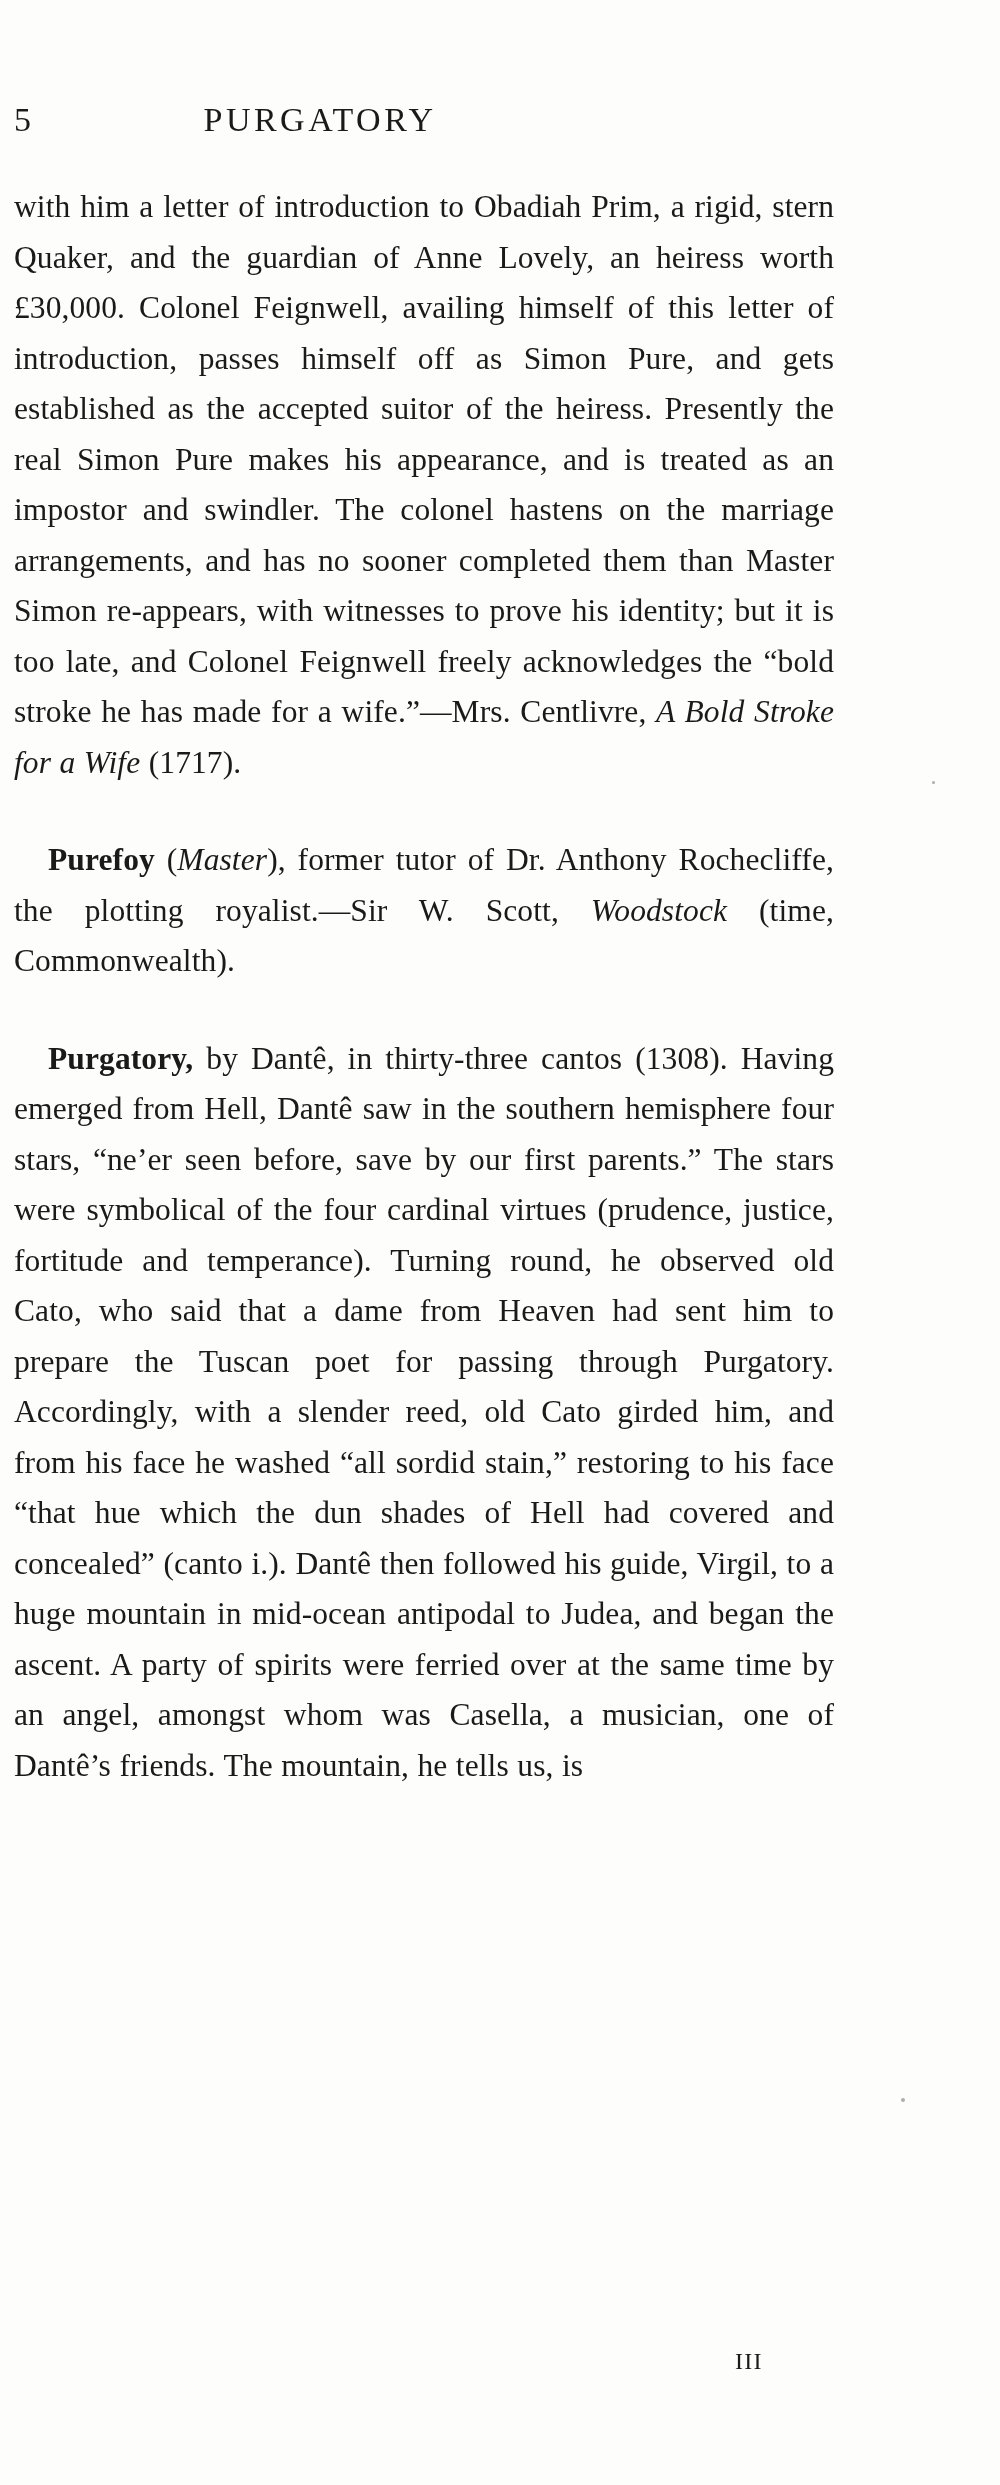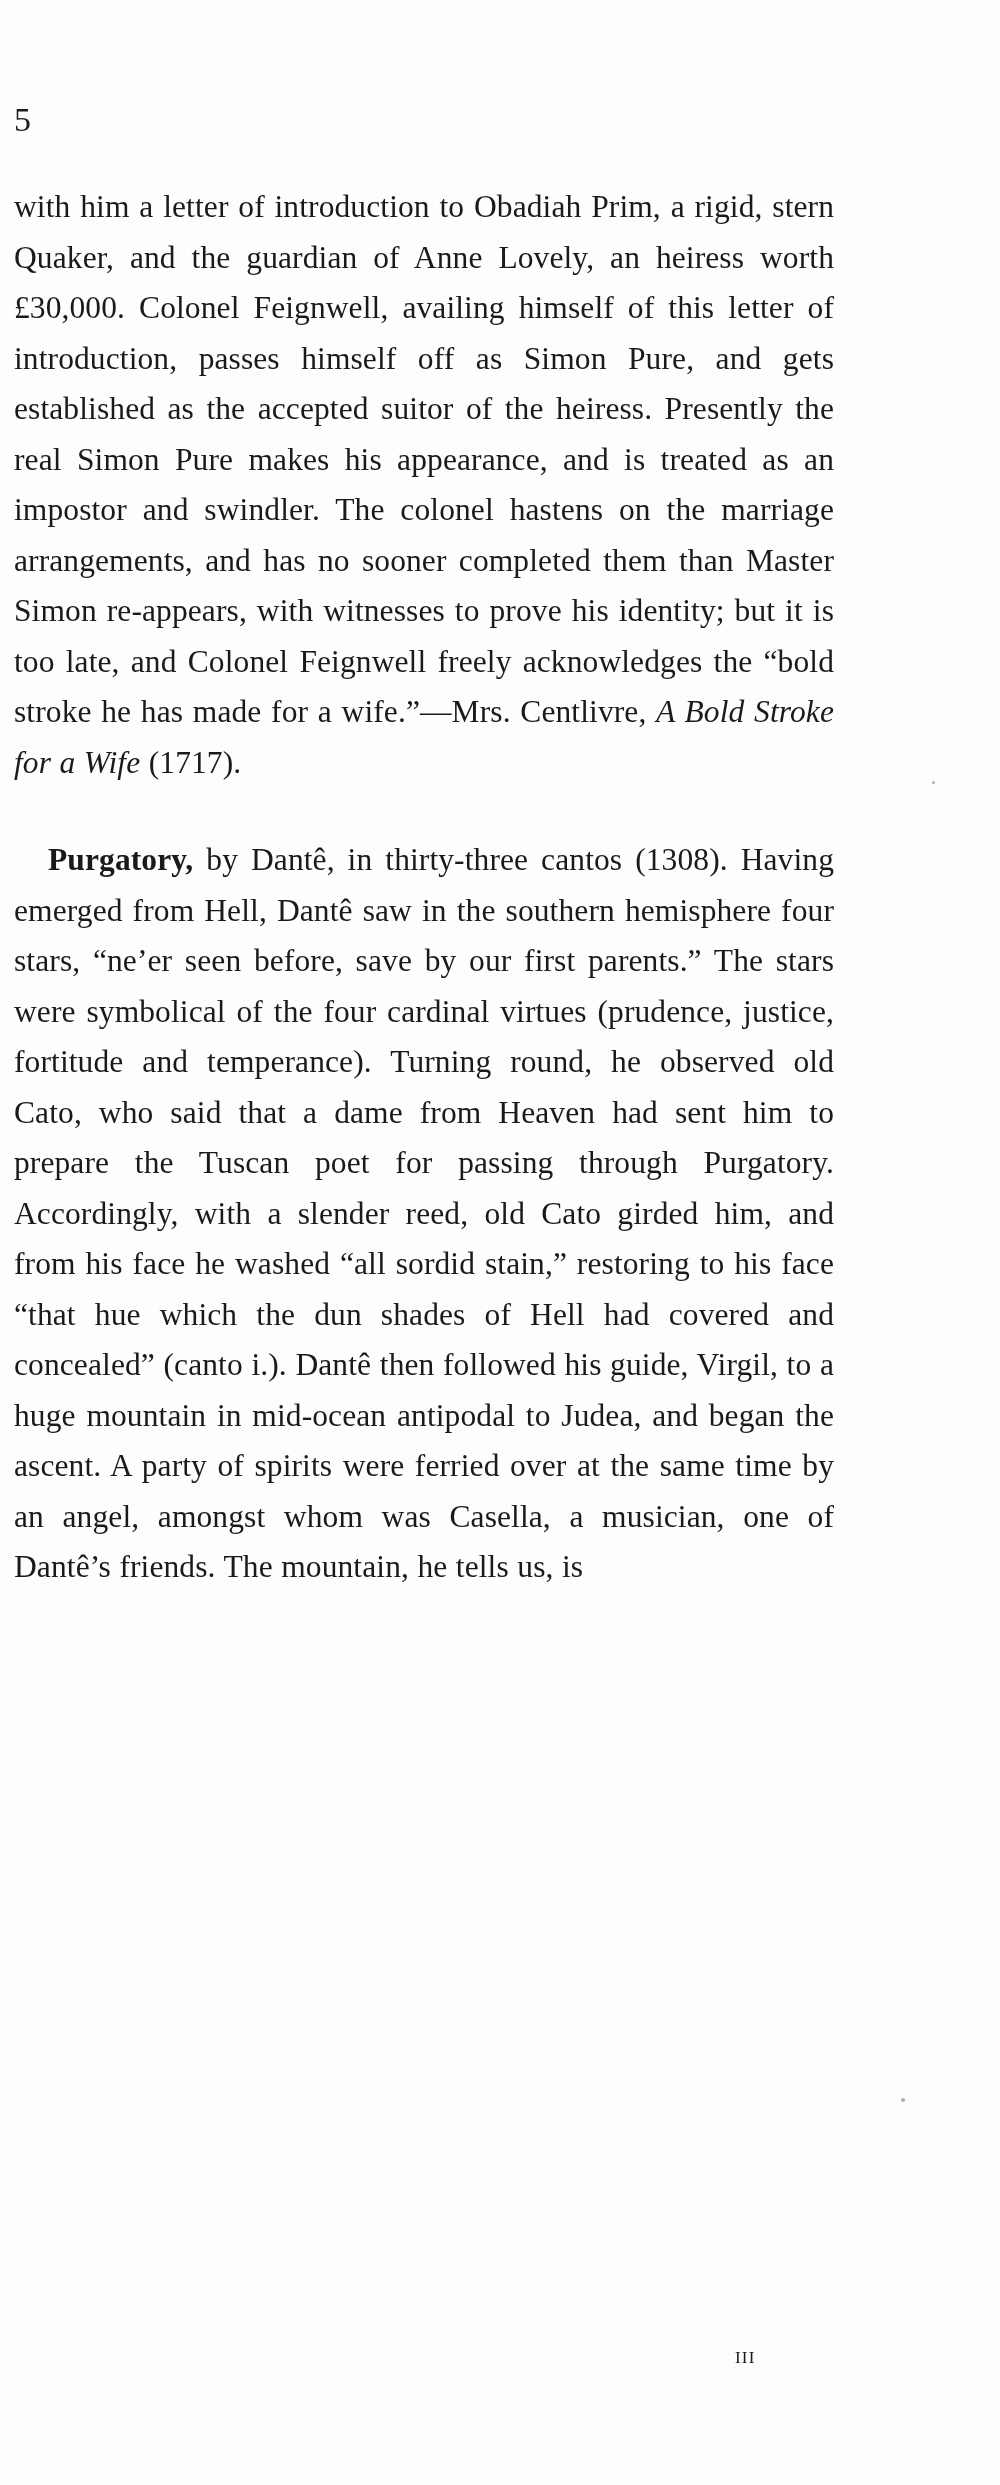--- a/index.html
+++ b/index.html
@@ -72,42 +72,44 @@
   b.lemma {
     font-weight: bold;
   }
   i.ital {
     font-style: italic;
   }
   .signature {
     position: absolute;
     left: 735px;
     top: 2348px;
-    font-size: 17px;
+    font-size: 24px;
     letter-spacing: 1.2px;
     font-family: "Liberation Serif", serif;
   }
   .speck {
     position: absolute;
     background: #6b6b6b;
     border-radius: 50%;
     opacity: 0.55;
   }
 </style>
 </head>
 <body>
 
 <div class="page">
 
   <div class="header">
     <div class="folio">5</div>
+    <div class="running-head">PURGATORY</div>
   </div>
 
   <div class="textblock">
     <p class="para">with him a letter of introduction to Obadiah Prim, a rigid, stern Quaker, and the guardian of Anne Lovely, an heiress worth £30,000. Colonel Feignwell, availing himself of this letter of introduction, passes himself off as Simon Pure, and gets established as the accepted suitor of the heiress. Presently the real Simon Pure makes his appearance, and is treated as an impostor and swindler. The colonel hastens on the marriage arrangements, and has no sooner completed them than Master Simon re-appears, with witnesses to prove his identity; but it is too late, and Colonel Feignwell freely acknowledges the “bold stroke he has made for a wife.”—Mrs. Centlivre, <i class="ital">A Bold Stroke for a Wife</i> (1717).</p>
+    <p class="para gap"><span class="indent"></span><b class="lemma">Purefoy</b> (<i class="ital">Master</i>), former tutor of Dr. Anthony Rochecliffe, the plotting royalist.—Sir W. Scott, <i class="ital">Woodstock</i> (time, Commonwealth).</p>
     <p class="para gap"><span class="indent"></span><b class="lemma">Purgatory,</b> by Dantê, in thirty-three cantos (1308). Having emerged from Hell, Dantê saw in the southern hemisphere four stars, “ne’er seen before, save by our first parents.” The stars were symbolical of the four cardinal virtues (prudence, justice, fortitude and temperance). Turning round, he observed old Cato, who said that a dame from Heaven had sent him to prepare the Tuscan poet for passing through Purgatory. Accordingly, with a slender reed, old Cato girded him, and from his face he washed “all sordid stain,” restoring to his face “that hue which the dun shades of Hell had covered and concealed” (canto i.). Dantê then followed his guide, Virgil, to a huge mountain in mid-ocean antipodal to Judea, and began the ascent. A party of spirits were ferried over at the same time by an angel, amongst whom was Casella, a musician, one of Dantê’s friends. The mountain, he tells us, is</p>
   </div>
 
   <div class="signature">III</div>
 
   <div class="speck" style="left:627px; top:1268px; width:3px; height:3px;"></div>
   <div class="speck" style="left:901px; top:2098px; width:4px; height:4px;"></div>
   <div class="speck" style="left:932px; top:781px; width:3px; height:3px;"></div>
 
 </div>

